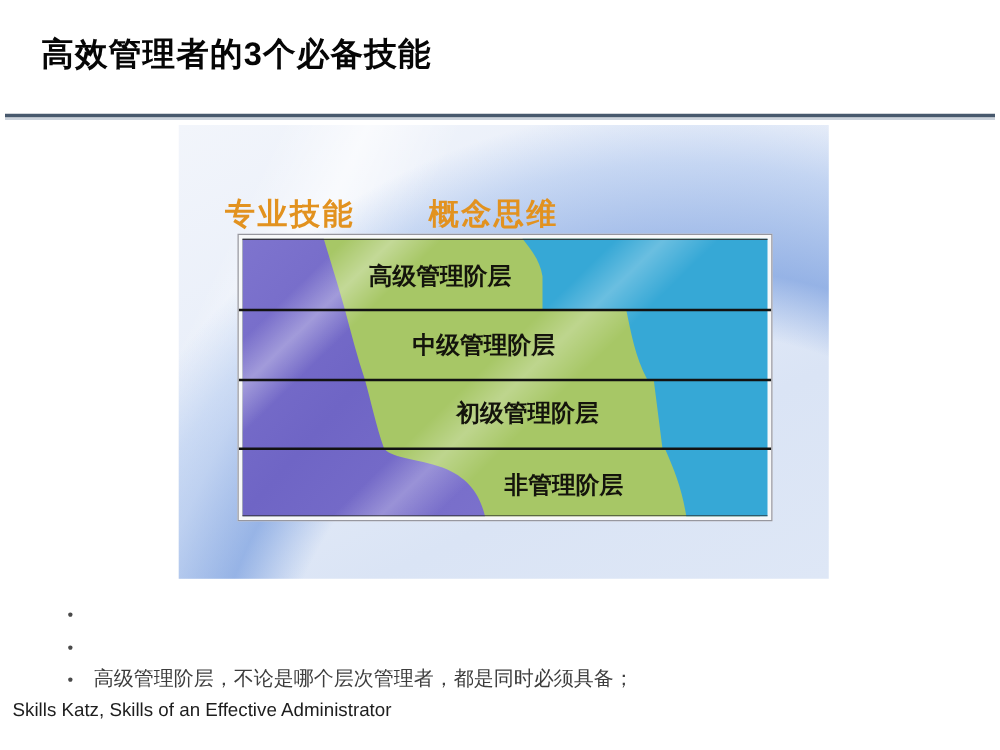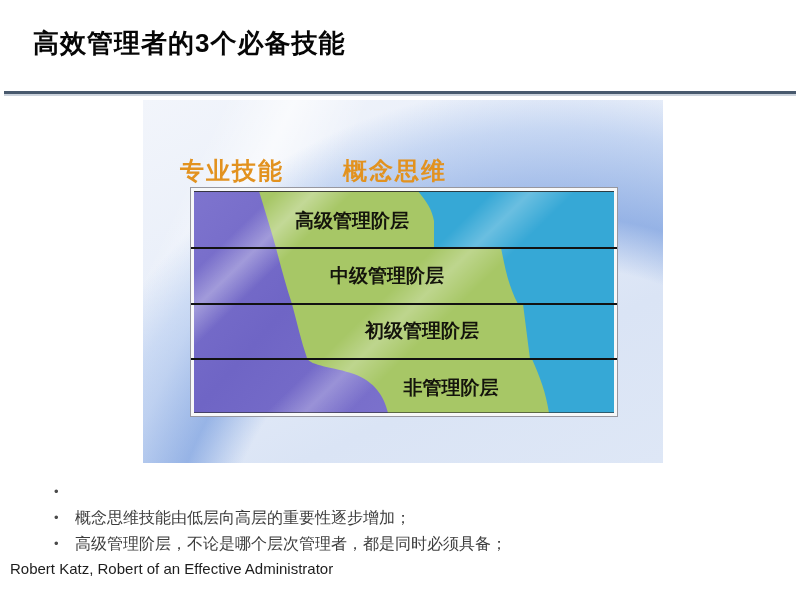--- a/index.html
+++ b/index.html
@@ -129,22 +129,21 @@
       </svg>
     </div>
   </div>
 
   <ul class="bullet-list">
     <li class="bullet-item">
       <span class="bullet-dot">•</span>
     </li>
     <li class="bullet-item">
       <span class="bullet-dot">•</span>
-      <span class="bullet-text">概念思维技能由低层向高层的重要性逐步增加；</span>
     </li>
     <li class="bullet-item">
       <span class="bullet-dot">•</span>
       <span class="bullet-text">高级管理阶层，不论是哪个层次管理者，都是同时必须具备；</span>
     </li>
   </ul>
 
-  <div class="citation">Robert Katz, Robert of an Effective Administrator</div>
+  <div class="citation">Skills Katz, Skills of an Effective Administrator</div>
 </div>
 
 </body></html>

